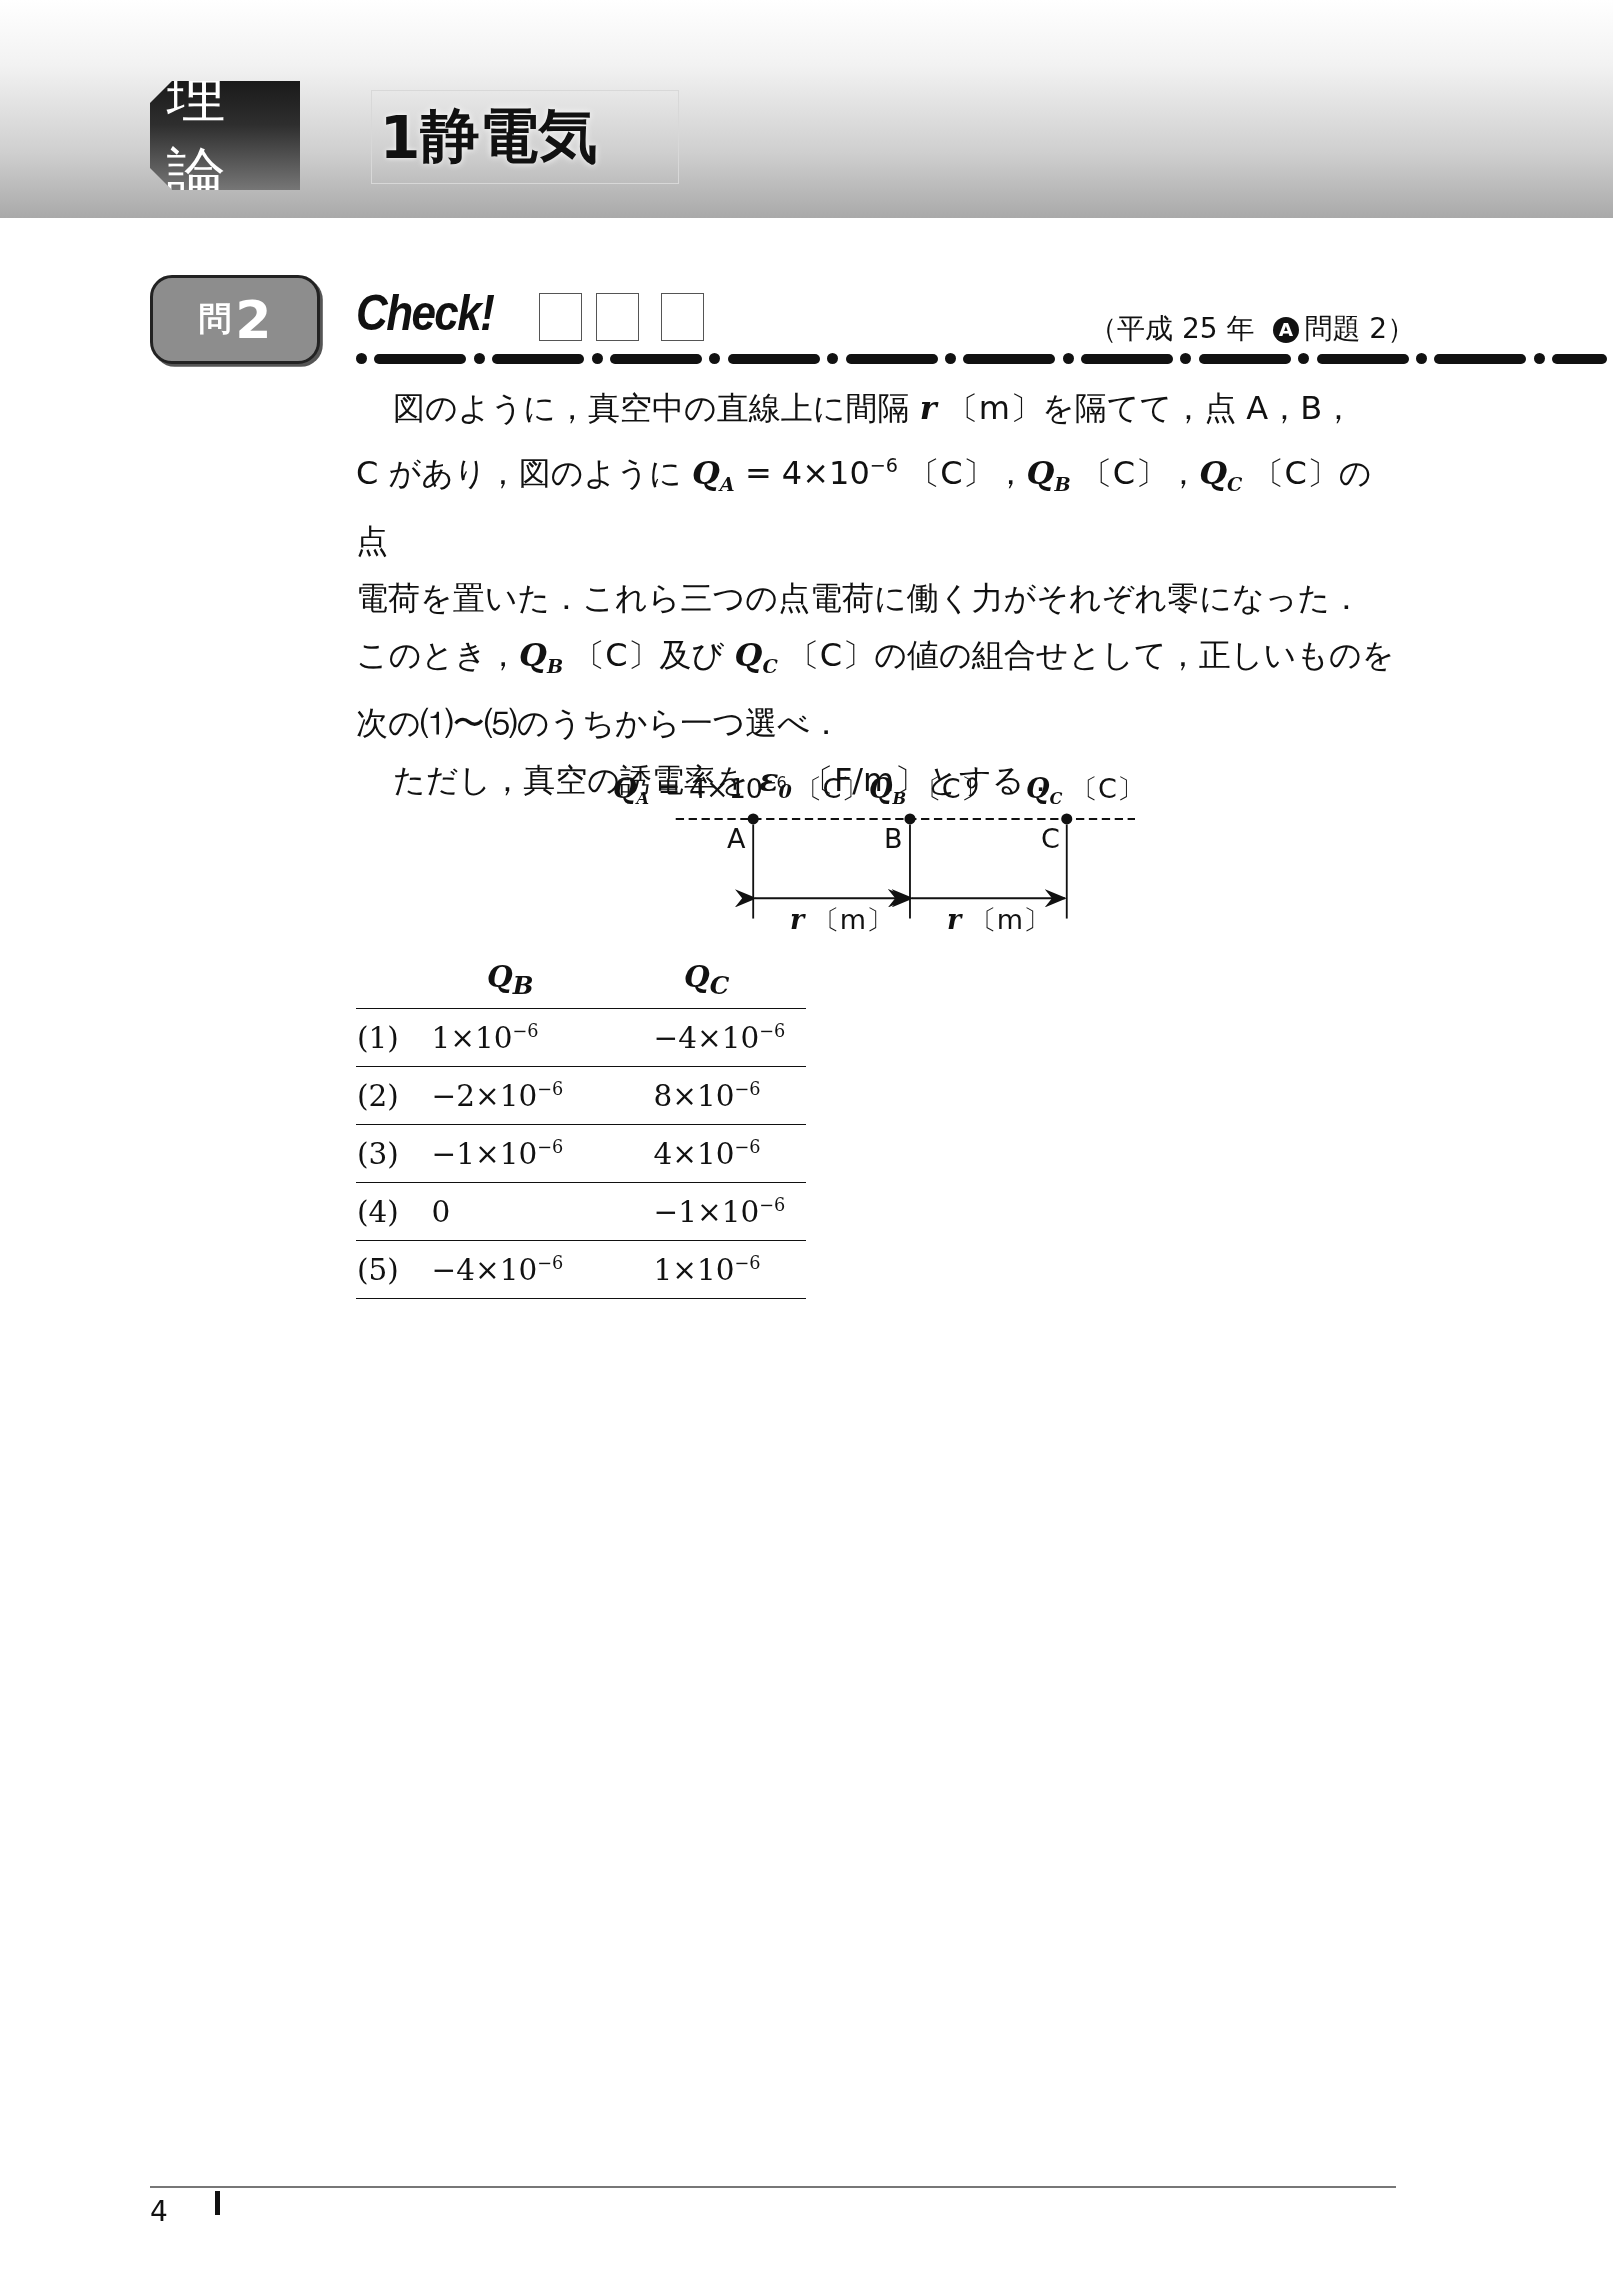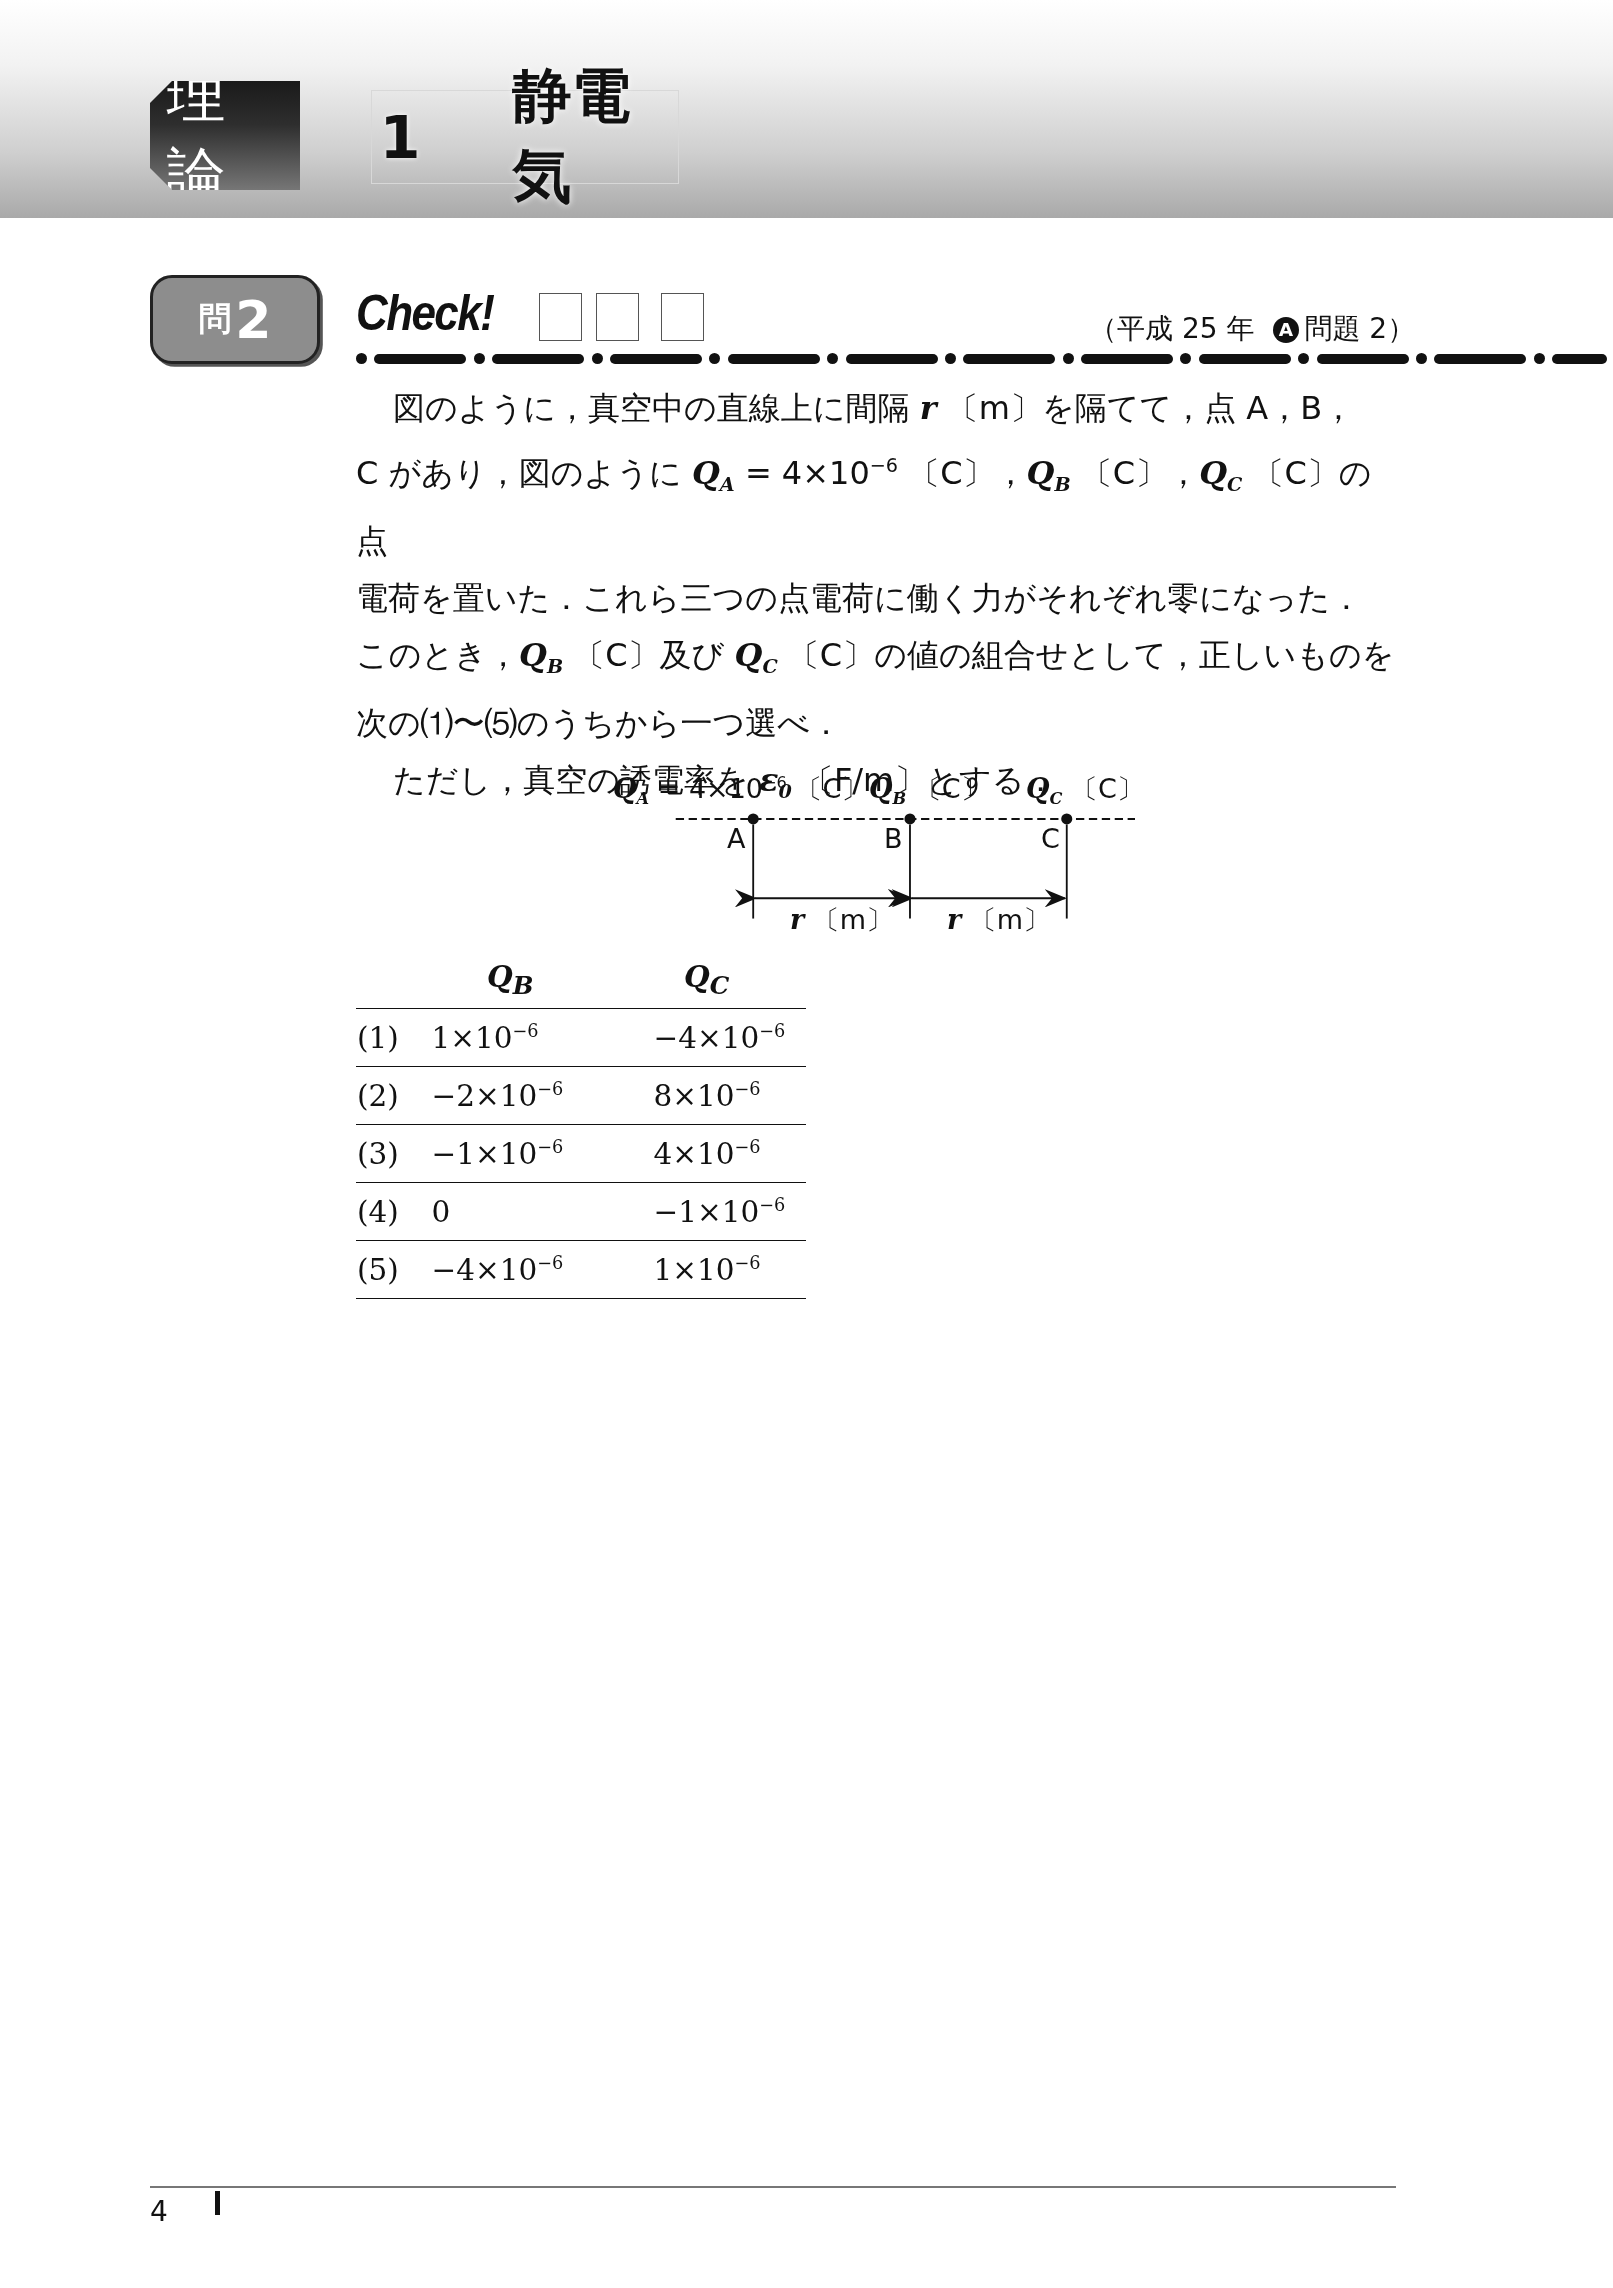--- a/index.html
+++ b/index.html
@@ -7,21 +7,21 @@
          font-family:"DejaVu Sans", "Liberation Sans", sans-serif; color:#111; }
   .header-band { position:absolute; left:0; top:0; width:1613px; height:218px;
          background:linear-gradient(#ffffff 0%, #f2f2f2 30%, #cfcfcf 70%, #a9a9a9 100%); }
   .cat-badge { position:absolute; left:150px; top:81px; width:150px; height:109px;
          background:linear-gradient(#1a1a1a 0%, #2e2e2e 40%, #767676 100%);
          clip-path:polygon(22px 0, 151px 0, 174px 22px, 174px 87px, 151px 109px, 22px 109px, 0 87px, 0 22px);
          color:#fff; font-weight:normal; font-size:59px; display:flex; align-items:center; justify-content:center; letter-spacing:20px; padding-left:16.6px; box-sizing:border-box; }
   .chapter-box { position:absolute; left:371px; top:90px; width:306px; height:92px;
          border:0.9px solid #d8d8d8; display:flex; align-items:center; }
   .chapter-num { font-size:59px; font-weight:bold; margin-left:7.4px; text-shadow:0 0 5.5px #fff; }
-  .chapter-title { font-size:59px; font-weight:bold; margin-left:92px; text-shadow:0 0 7.4px #fff; }
+  .chapter-title { font-size:59px; font-weight:bold; text-shadow:0 0 7.4px #fff; }
 
   .q-badge { position:absolute; left:150px; top:275px; width:170px; height:89px; border:3.7px solid #222;
          border-radius:22px; background:#8d8d8d; box-sizing:border-box;
          box-shadow:2.8px 2.8px 0 #555; display:flex; align-items:center; justify-content:center; color:#fff; font-weight:bold; }
   .q-kanji { font-size:33px; margin-right:3.7px; }
   .q-num { font-size:52px; }
   .check { position:absolute; left:356px; top:284px; font-size:50px; font-weight:bold; font-style:italic;
            font-family:"Liberation Sans", sans-serif; letter-spacing:-1.8px; transform:scaleX(0.88); transform-origin:left; }
   .checkbox { position:absolute; top:293px; width:41px; height:46px; border:1.8px solid #555; background:#fff; }
   .source { position:absolute; left:1089px; top:310px; font-size:28px; }

